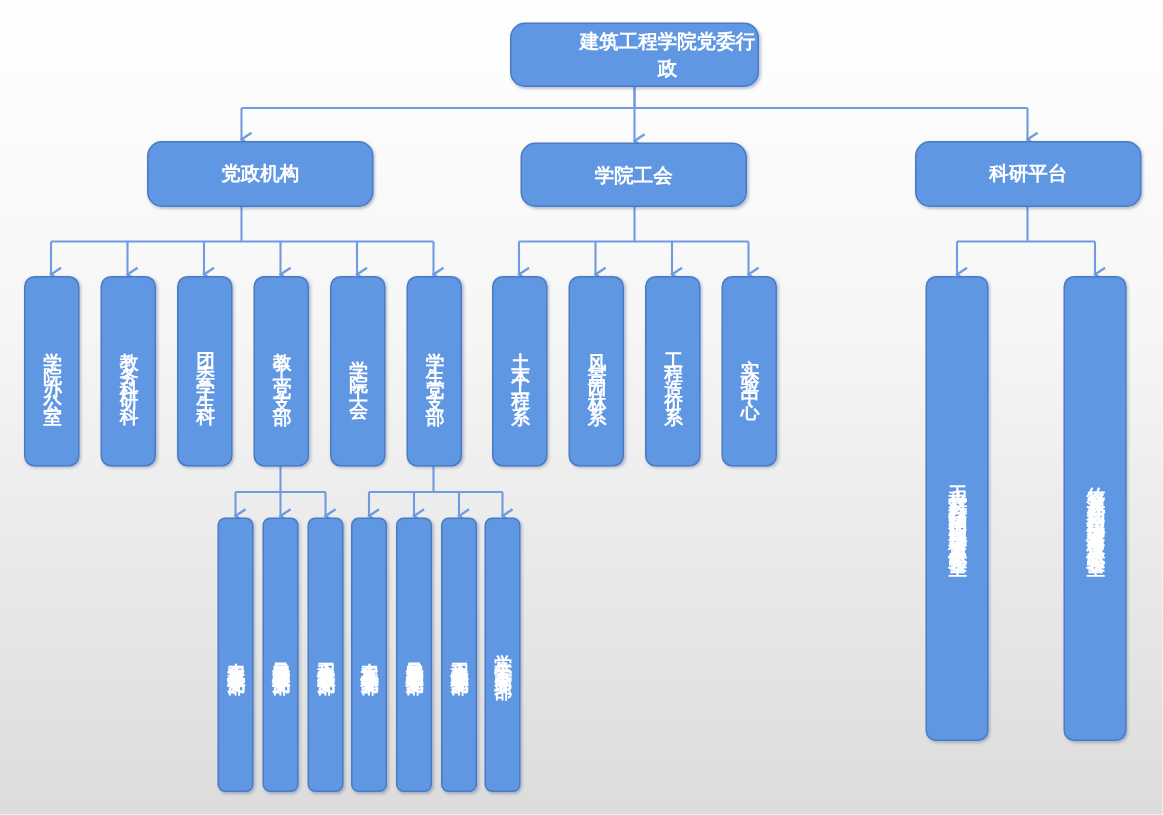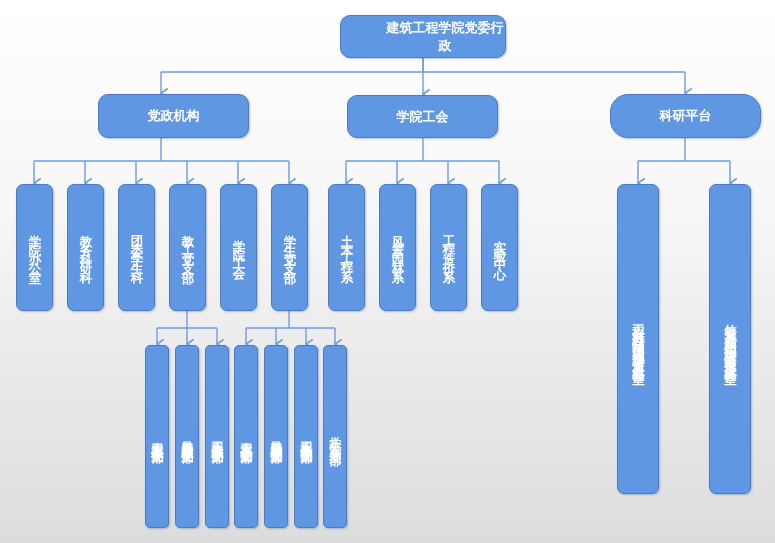--- a/index.html
+++ b/index.html
@@ -82,21 +82,21 @@
     <path d="M276,328 L276,344" marker-end="url(#arr)"></path>
     <path d="M306,328 L306,344" marker-end="url(#arr)"></path>
     <path d="M335,328 L335,344" marker-end="url(#arr)"></path>
   </g>
 </svg>
 
 <div class="node h" style="left:340px;top:15px;width:166px;height:43px;font-size:13px;padding-left:44px;">建筑工程学院党委行政</div>
 
 <div class="node h" style="left:98px;top:94px;width:151px;height:44px;">党政机构</div>
 <div class="node h" style="left:347px;top:95px;width:151px;height:43px;">学院工会</div>
-<div class="node h" style="left:610px;top:94px;width:151px;height:44px;border-radius:18px;">科研平台</div>
+<div class="node h" style="left:610px;top:94px;width:151px;height:44px;">科研平台</div>
 
 <div class="node v" style="left:16px;top:184px;width:37px;height:127px;">学院办公室</div>
 <div class="node v" style="left:67px;top:184px;width:37px;height:127px;">教务科研科</div>
 <div class="node v" style="left:118px;top:184px;width:37px;height:127px;">团委学生科</div>
 <div class="node v" style="left:169px;top:184px;width:37px;height:127px;">教工党支部</div>
 <div class="node v" style="left:220px;top:184px;width:37px;height:127px;">学院工会</div>
 <div class="node v" style="left:271px;top:184px;width:37px;height:127px;">学生党支部</div>
 
 <div class="node v" style="left:328px;top:184px;width:37px;height:127px;">土木工程系</div>
 <div class="node v" style="left:379px;top:184px;width:37px;height:127px;">风景园林系</div>

